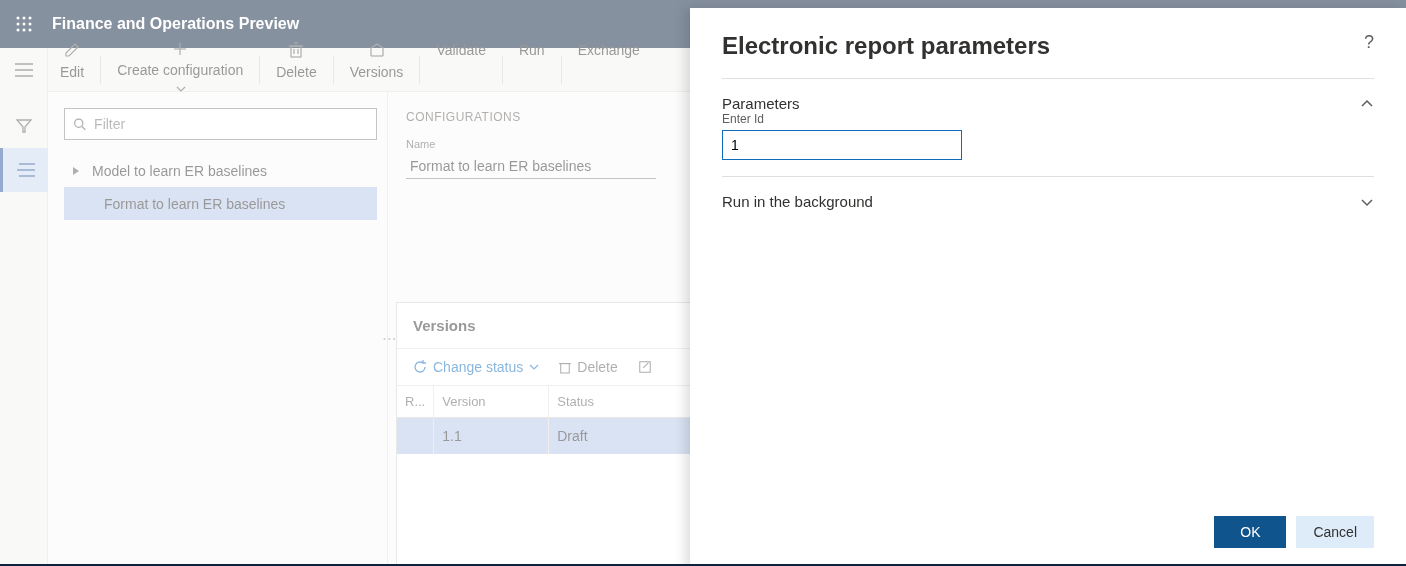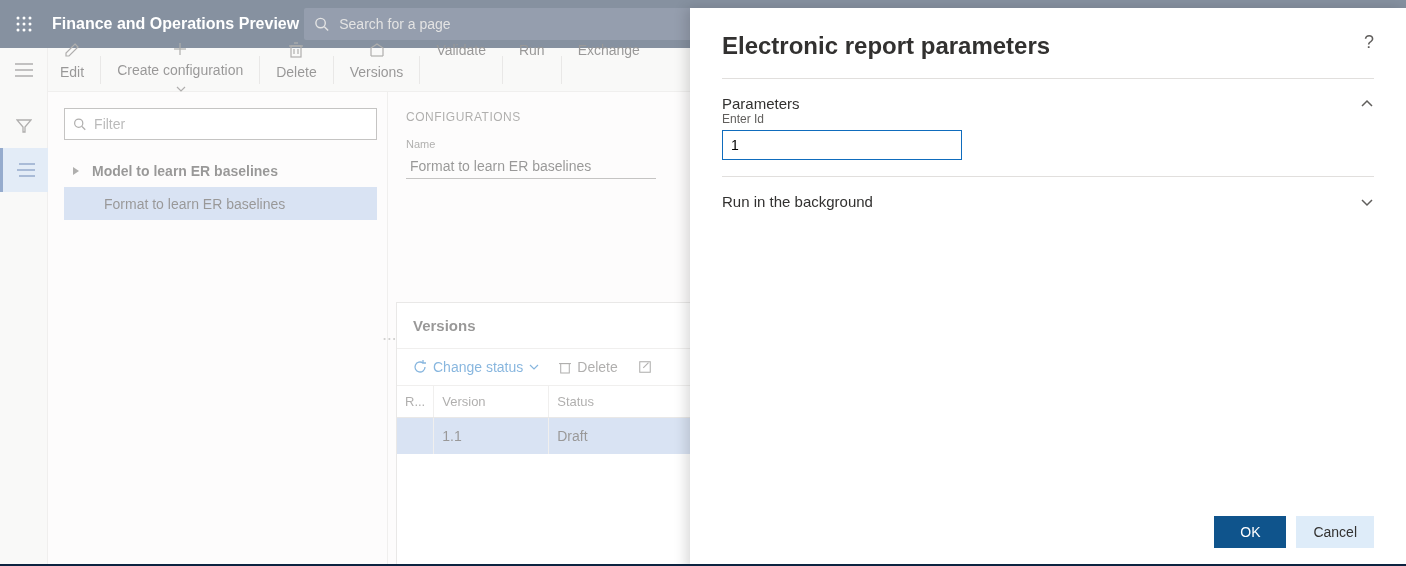--- a/index.html
+++ b/index.html
@@ -28,21 +28,21 @@
   .railbtn { width:48px; height:44px; display:flex; align-items:center; justify-content:center; }
   .railbtn.active { background:#c7d8ef; border-left:3px solid #2b579a; }
 
   
   .content { position:absolute; top:92px; left:48px; right:0; bottom:2px; display:flex; background:#faf9f8; }
   .navpane { width: 340px; padding:16px 10px 0 16px; border-right:1px solid #e1dfdd; background:#faf9f8; }
   .filterbox { display:flex; align-items:center; border:1px solid #8a8886; height:32px; padding:0 8px; background:#fff; }
   .filterbox input { border:none; outline:none; width:100%; font-size:14px; background:transparent; }
   .tree { margin-top:14px; }
   .tree-item { display:flex; align-items:center; height:33px; font-size:14px; padding-left:4px; }
-  .tree-item.parent { font-weight:700; }
+  .tree-item.parent { font-weight:400; }
   .tree-item .caret { width:16px; display:inline-flex; justify-content:center; }
   .tree-item.child { padding-left:40px; background:#b3c6e7; }
   .tree-item.child.selected { background:#b3c6e7; }
 
   .detailpane { flex:1; padding:18px 0 0 0; position:relative; }
   .detail-title { font-size:12px; color:#605e5c; letter-spacing:0.5px; padding-left:18px; }
   .detail-row { display:flex; gap:40px; padding:14px 18px 0 0; }
   .detail-col { flex:1; }
   .detail-label { font-size:11px; color:#605e5c; padding-left:0; }
   .detail-value { border-bottom:1px solid #8a8886; padding:6px 0 4px 4px; font-size:14px; margin-top:2px; }
@@ -94,27 +94,20 @@
         <circle cx="14" cy="2" r="1.5"></circle>
         <circle cx="2" cy="8" r="1.5"></circle>
         <circle cx="8" cy="8" r="1.5"></circle>
         <circle cx="14" cy="8" r="1.5"></circle>
         <circle cx="2" cy="14" r="1.5"></circle>
         <circle cx="8" cy="14" r="1.5"></circle>
         <circle cx="14" cy="14" r="1.5"></circle>
       </svg>
   </div>
   <div class="appname">Finance and Operations Preview</div>
-  <div class="search-wrap">
-    <svg width="16" height="16" viewBox="0 0 16 16" fill="none" stroke-width="1.5">
-        <circle cx="7" cy="7" r="5"></circle>
-        <line x1="11" y1="11" x2="15" y2="15"></line>
-      </svg>
-    <input type="text" placeholder="Search for a page" style="">
-  </div>
 </div>
 
 <div class="cmdbar">
   <div class="cmdbtn">
     <svg width="16" height="16" viewBox="0 0 16 16" fill="none" stroke-width="1.2">
         <path d="M11 2l3 3L5 14H2v-3z"></path>
       </svg>
     <span>Edit</span>
   </div>
   <div class="sep"></div>

